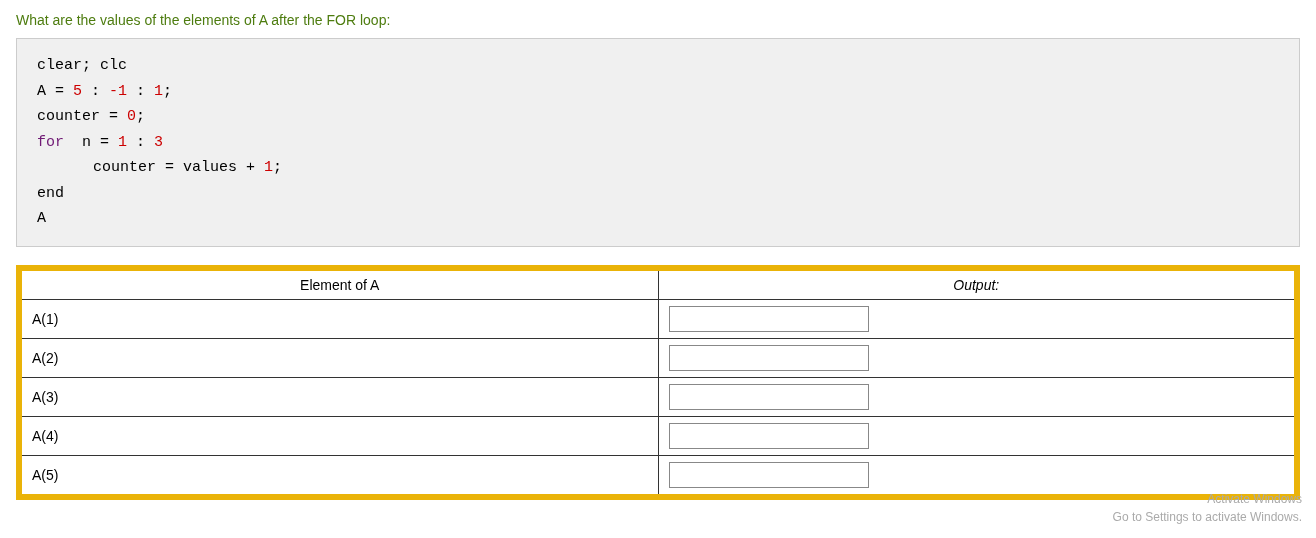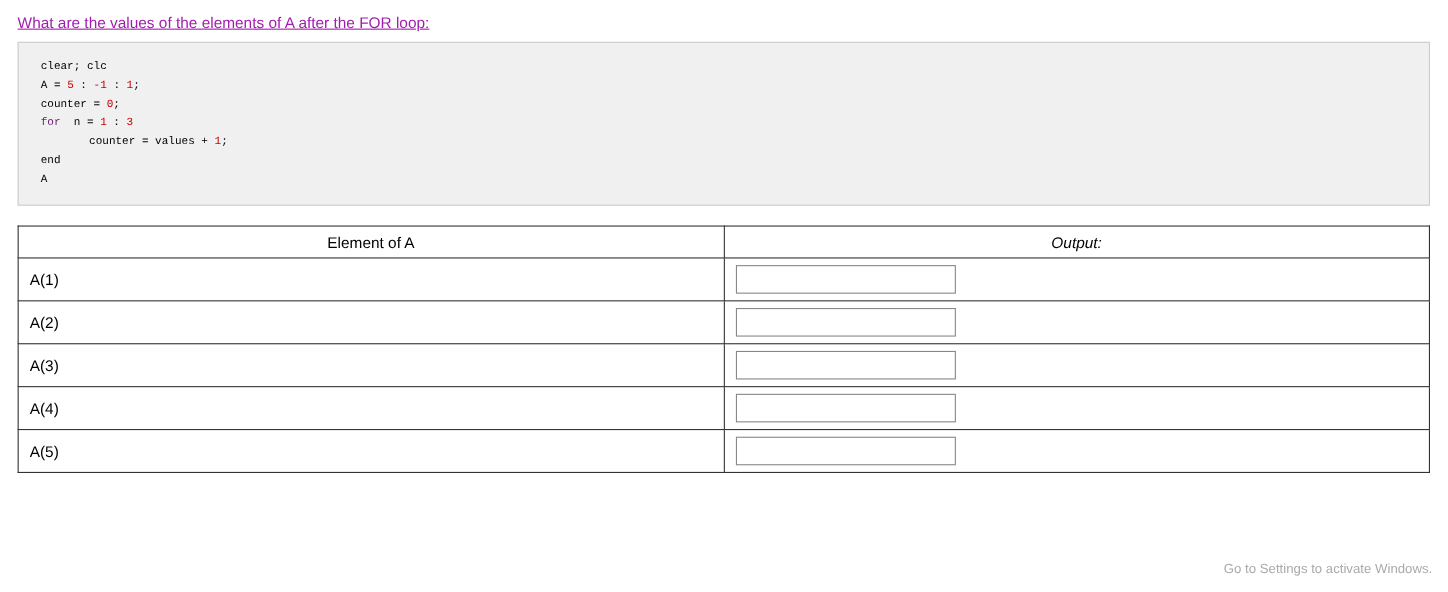--- a/index.html
+++ b/index.html
@@ -17,30 +17,29 @@
       min-height: 538px;
     }
 
     .page-container {
       padding: 12px 16px;
     }
 
     .question-text {
       font-size: 14px;
       margin-bottom: 10px;
-      color: #a21caf;
-      text-decoration: underline;
+      color: #4d7c0f;
     }
 
     .code-block {
       background: #f0f0f0;
       border: 1px solid #ccc;
       padding: 14px 20px;
       font-family: Consolas, 'Courier New', monospace;
-      font-size: 10px;
+      font-size: 15px;
       line-height: 1.7;
       margin-bottom: 18px;
       display: inline-block;
       width: 100%;
     }
 
     .code-line {
       display: block;
     }
 
@@ -48,21 +47,21 @@
     .kw-red { color: #cc0000; }
     .kw-black { color: #000; }
 
     
     .indent-1 { margin-left: 20px; }
 
     
     .answer-table {
       width: 100%;
       border-collapse: collapse;
-      border: 1px solid #eab308;
+      border: 6px solid #eab308;
     }
 
     .answer-table th,
     .answer-table td {
       border: 1px solid #333;
       padding: 6px 10px;
       font-size: 14px;
     }
 
     .answer-table th {
@@ -167,14 +166,15 @@
       <tr>
         <td>A(5)</td>
         <td><input type="text" class="answer-input" value="" style=""></td>
       </tr>
     </tbody>
   </table>
 
 </div>
 
 <div class="windows-watermark">
+  <div>Activate Windows</div>
   <div>Go to Settings to activate Windows.</div>
 </div>
 
 </body></html>

